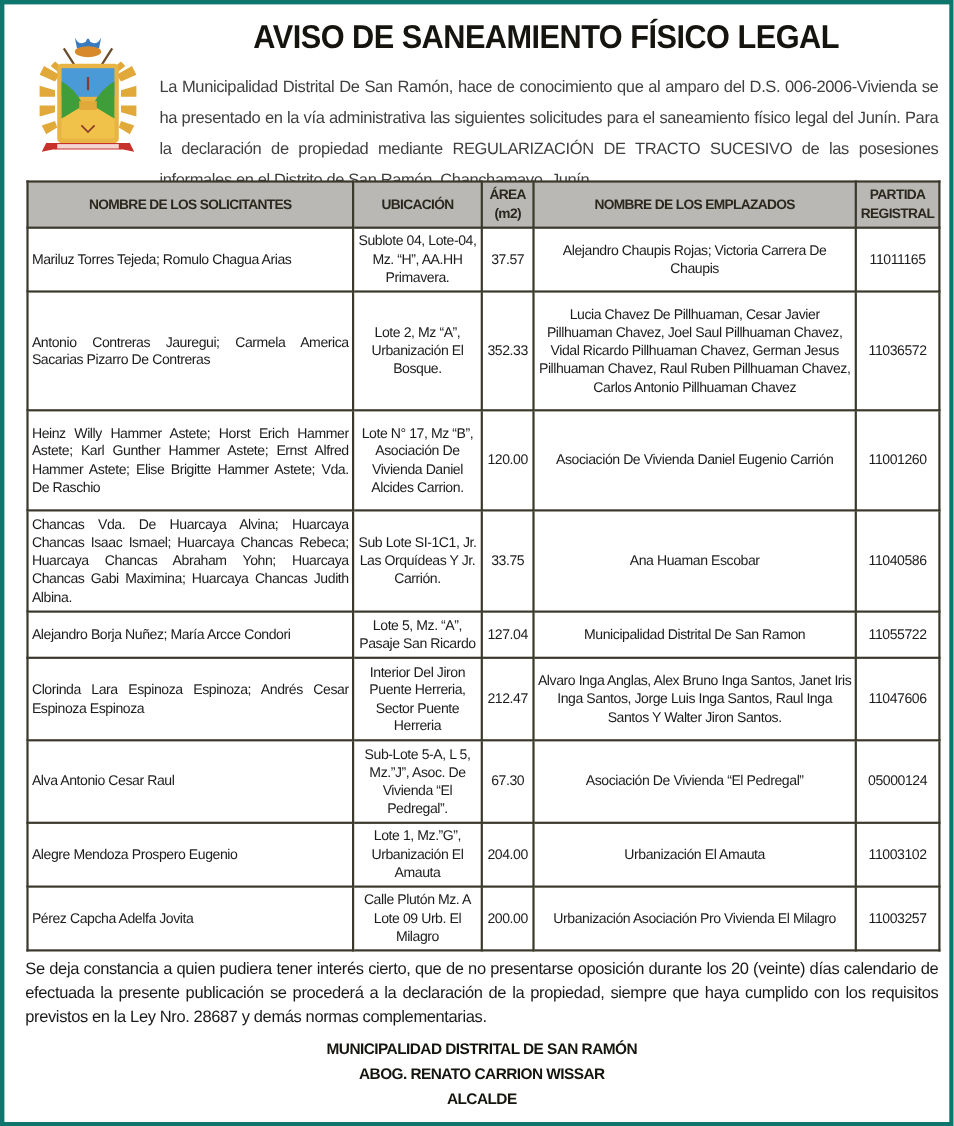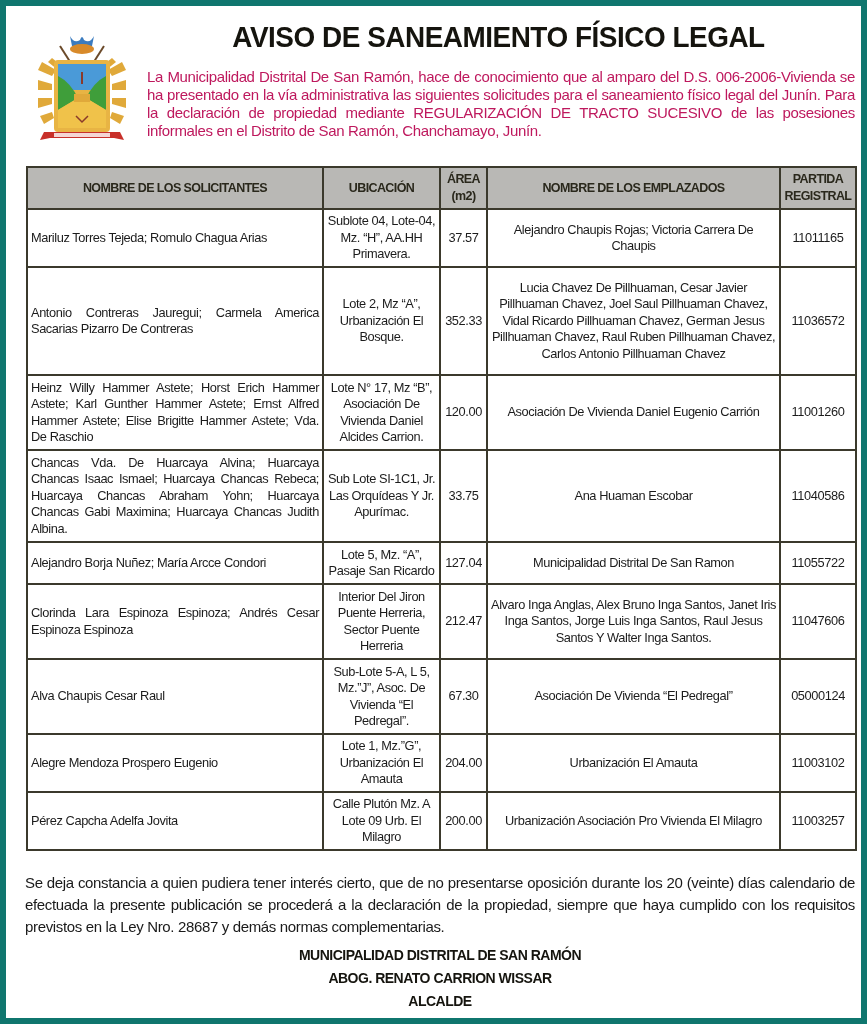--- a/index.html
+++ b/index.html
@@ -1,31 +1,31 @@
 <!DOCTYPE html>
 <html><head>
 <meta charset="utf-8">
 <style>
   html, body { margin: 0; padding: 0; background: #ffffff; }
   body { width: 867px; height: 1024px; overflow: hidden; position: relative; }
   .frame {
     position: absolute; left: 0; top: 0; width: 867px; height: 1024px;
-    box-sizing: border-box; border: 6px solid #0f766e; background: #fff;
+    box-sizing: border-box; border: 4px solid #0f766e; background: #fff;
   }
   .logo { position: absolute; left: 28px; top: 26px; width: 96px; height: 118px; }
   .title {
     position: absolute; left: 140px; top: 12px; width: 705px; text-align: center;
     font-family: "Liberation Sans", sans-serif; font-weight: bold; font-size: 30px;
     letter-spacing: -0.5px; color: #15140e; transform: scaleX(0.93); transform-origin: center;
     line-height: 38px;
   }
   .intro {
     position: absolute; left: 141px; top: 62px; width: 708px;
-    font-family: "Liberation Sans", sans-serif; font-size: 15px; line-height: 18px;
-    color: #be185d; text-align: justify; letter-spacing: -0.35px;
+    font-family: "Liberation Sans", sans-serif; font-size: 15px; line-height: 28px;
+    color: #404040; text-align: justify; letter-spacing: -0.35px;
   }
   table.grid {
     position: absolute; left: 20px; top: 160px; width: 829px;
     border-collapse: collapse; table-layout: fixed;
     font-family: "Liberation Sans", sans-serif; font-size: 12.8px; color: #1c1c1c;
     letter-spacing: -0.4px;
   }
   table.grid th, table.grid td {
     border: 2px solid #3b392c; padding: 1px 3px; vertical-align: middle; line-height: 16.5px;
   }
@@ -117,50 +117,50 @@
         <td class="emp">Alejandro Chaupis Rojas; Victoria Carrera De Chaupis</td>
         <td class="part">11011165</td>
       </tr>
       <tr style="height:108px">
         <td class="sol">Antonio Contreras Jauregui; Carmela America Sacarias Pizarro De Contreras</td>
         <td class="ubi">Lote 2, Mz “A”, Urbanización El Bosque.</td>
         <td class="area">352.33</td>
         <td class="emp">Lucia Chavez De Pillhuaman, Cesar Javier Pillhuaman Chavez, Joel Saul Pillhuaman Chavez, Vidal Ricardo Pillhuaman Chavez, German Jesus Pillhuaman Chavez, Raul Ruben Pillhuaman Chavez, Carlos Antonio Pillhuaman Chavez</td>
         <td class="part">11036572</td>
       </tr>
-      <tr style="height:75px">
+      <tr style="height:91px">
         <td class="sol">Heinz Willy Hammer Astete; Horst Erich Hammer Astete; Karl Gunther Hammer Astete; Ernst Alfred Hammer Astete; Elise Brigitte Hammer Astete; Vda. De Raschio</td>
         <td class="ubi">Lote N° 17, Mz “B”, Asociación De Vivienda Daniel Alcides Carrion.</td>
         <td class="area">120.00</td>
         <td class="emp">Asociación De Vivienda Daniel Eugenio Carrión</td>
         <td class="part">11001260</td>
       </tr>
       <tr style="height:92px">
         <td class="sol">Chancas Vda. De Huarcaya Alvina; Huarcaya Chancas Isaac Ismael; Huarcaya Chancas Rebeca; Huarcaya Chancas Abraham Yohn; Huarcaya Chancas Gabi Maximina; Huarcaya Chancas Judith Albina.</td>
-        <td class="ubi">Sub Lote SI-1C1, Jr. Las Orquídeas Y Jr. Apurímac.</td>
+        <td class="ubi">Sub Lote SI-1C1, Jr. Las Orquídeas Y Jr. Carrión.</td>
         <td class="area">33.75</td>
         <td class="emp">Ana Huaman Escobar</td>
         <td class="part">11040586</td>
       </tr>
       <tr style="height:42px">
         <td class="sol">Alejandro Borja Nuñez; María Arcce Condori</td>
         <td class="ubi">Lote 5, Mz. “A”, Pasaje San Ricardo</td>
         <td class="area">127.04</td>
         <td class="emp">Municipalidad Distrital De San Ramon</td>
         <td class="part">11055722</td>
       </tr>
       <tr style="height:75px">
         <td class="sol">Clorinda Lara Espinoza Espinoza; Andrés Cesar Espinoza Espinoza</td>
         <td class="ubi">Interior Del Jiron Puente Herreria, Sector Puente Herreria</td>
         <td class="area">212.47</td>
-        <td class="emp">Alvaro Inga Anglas, Alex Bruno Inga Santos, Janet Iris Inga Santos, Jorge Luis Inga Santos, Raul Jesus Santos Y Walter Inga Santos.</td>
+        <td class="emp">Alvaro Inga Anglas, Alex Bruno Inga Santos, Janet Iris Inga Santos, Jorge Luis Inga Santos, Raul Inga Santos Y Walter Jiron Santos.</td>
         <td class="part">11047606</td>
       </tr>
       <tr style="height:75px">
-        <td class="sol">Alva Chaupis Cesar Raul</td>
+        <td class="sol">Alva Antonio Cesar Raul</td>
         <td class="ubi">Sub-Lote 5-A, L 5, Mz.”J”, Asoc. De Vivienda “El Pedregal”.</td>
         <td class="area">67.30</td>
         <td class="emp">Asociación De Vivienda “El Pedregal”</td>
         <td class="part">05000124</td>
       </tr>
       <tr style="height:58px">
         <td class="sol">Alegre Mendoza Prospero Eugenio</td>
         <td class="ubi">Lote 1, Mz.”G”, Urbanización El Amauta</td>
         <td class="area">204.00</td>
         <td class="emp">Urbanización El Amauta</td>

